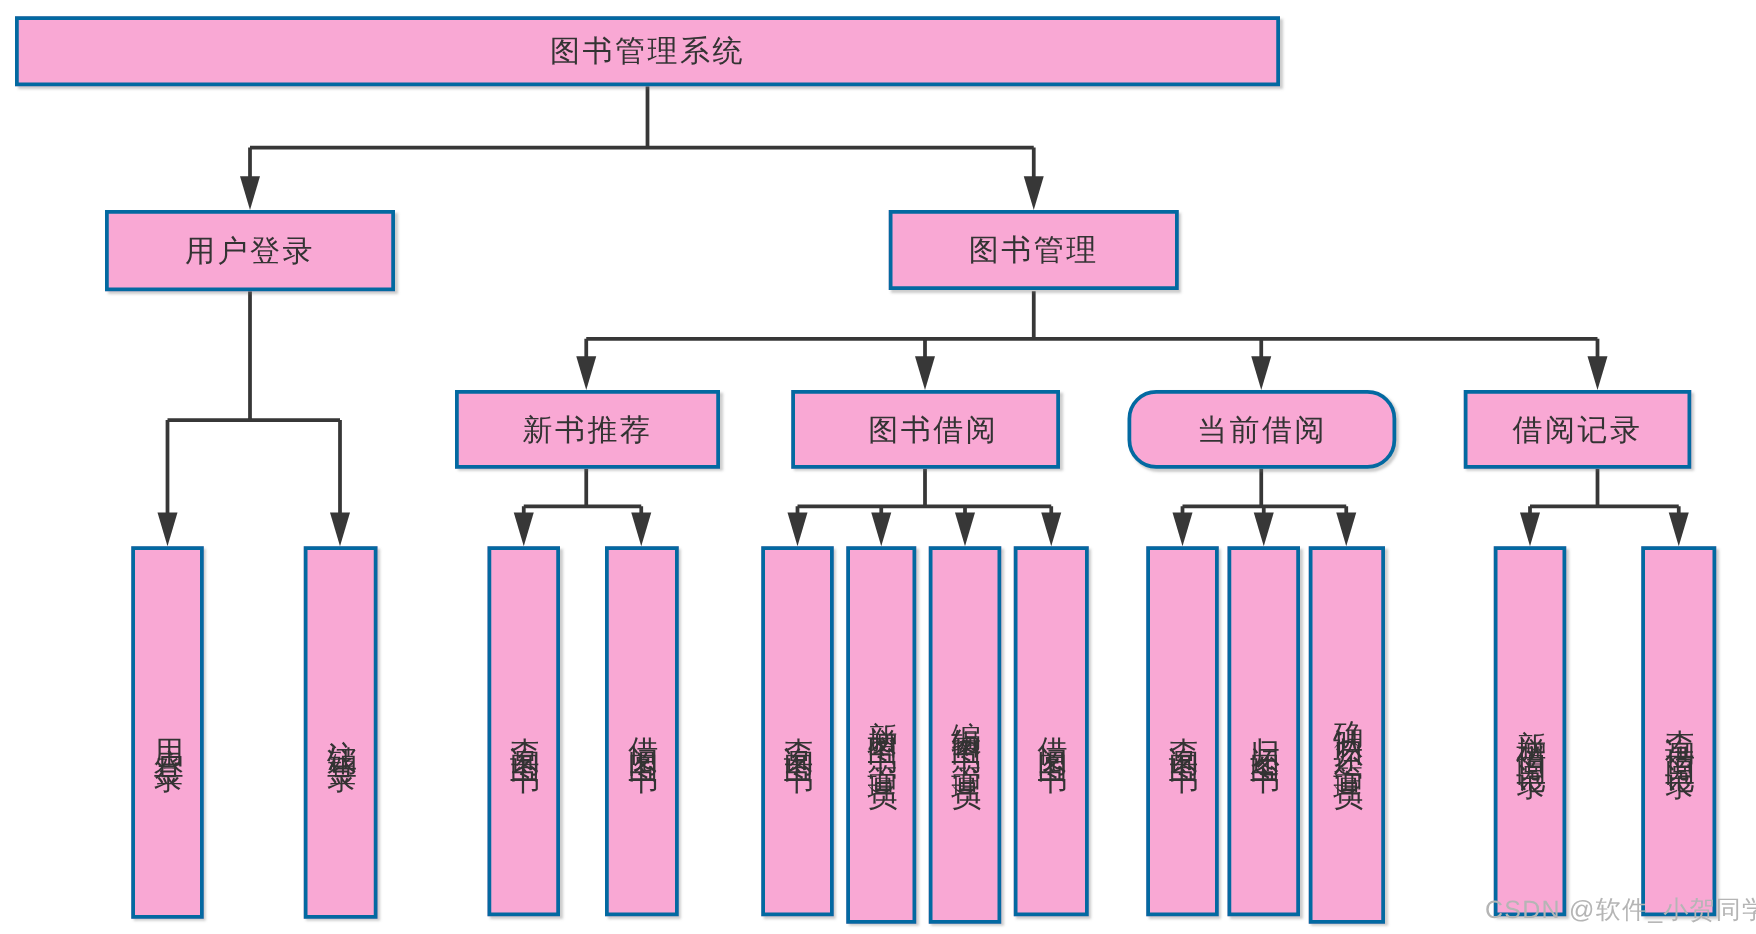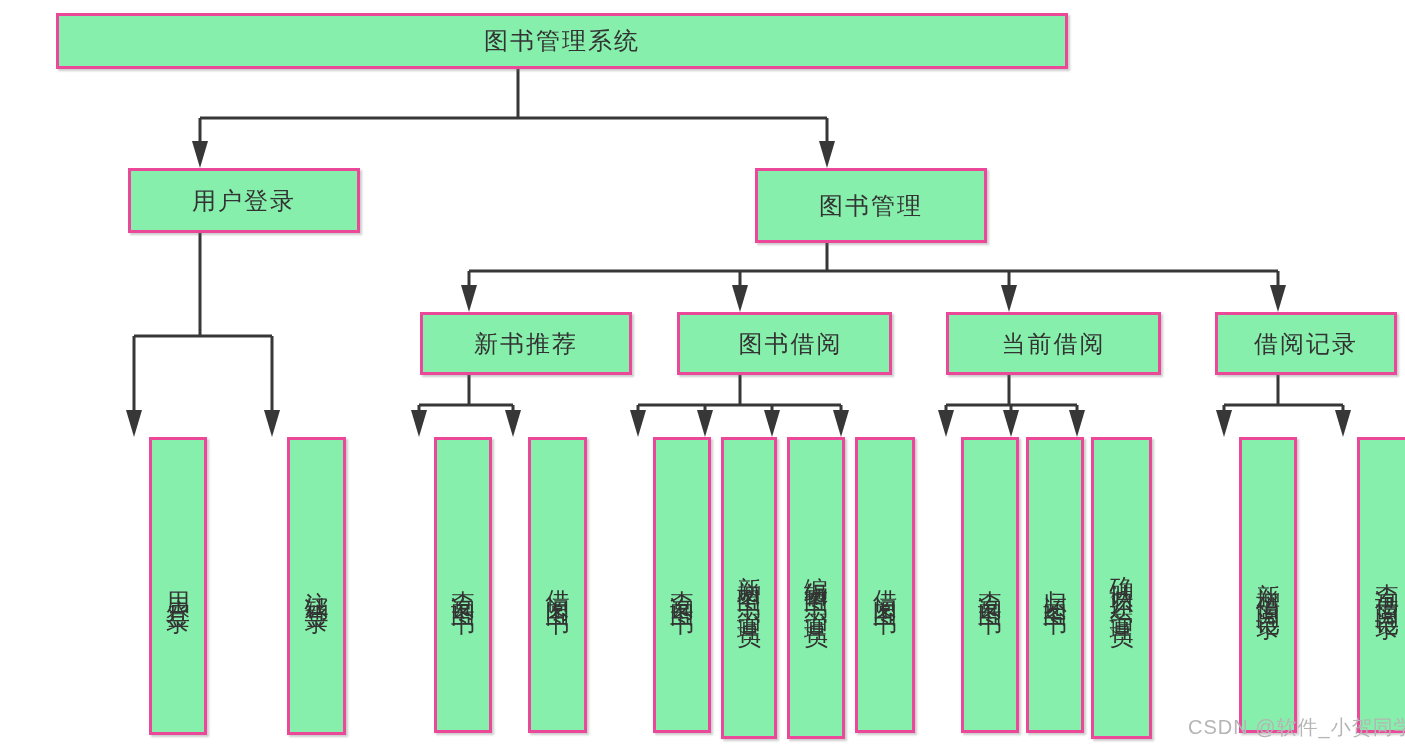--- a/index.html
+++ b/index.html
@@ -12,29 +12,28 @@
     overflow: hidden;
   }
   #connectors {
     position: absolute;
     left: 0; top: 0;
     width: 1405px; height: 747px;
   }
   .node {
     position: absolute;
     box-sizing: border-box;
-    background: #86efac;
-    border: 3px solid #ec4899;
+    background: #f9a8d4;
+    border: 3px solid #0369a1;
     box-shadow: 2px 2px 2px rgba(110,110,110,0.35);
     display: flex;
     align-items: center;
     justify-content: center;
     color: #333333;
     z-index: 2;
-    margin-left: 44px;
   }
   .node .hlabel {
     font-size: 24px;
     letter-spacing: 2px;
     white-space: nowrap;
     color: #333333;
   }
   .leaf .vlabel {
     writing-mode: vertical-rl;
     text-orientation: mixed;
@@ -103,31 +102,31 @@
     </g>
   </svg>
 
   <div class="node" style="left:12px; top:13px; width:1012px; height:56px;">
     <span class="hlabel">图书管理系统</span>
   </div>
 
   <div class="node" style="left:84px; top:168px; width:232px; height:65px;">
     <span class="hlabel">用户登录</span>
   </div>
-  <div class="node" style="left:711px; top:168px; width:232px; height:75px;">
+  <div class="node" style="left:711px; top:168px; width:232px; height:64px;">
     <span class="hlabel">图书管理</span>
   </div>
 
-  <div class="node" style="left:376px; top:312px; width:212px; height:63px;">
+  <div class="node" style="left:364px; top:312px; width:212px; height:63px;">
     <span class="hlabel">新书推荐</span>
   </div>
   <div class="node" style="left:633px; top:312px; width:215px; height:63px;padding-left:12px;">
     <span class="hlabel">图书借阅</span>
   </div>
-  <div class="node" style="left:902px; top:312px; width:215px; height:63px;">
+  <div class="node" style="left:902px; top:312px; width:215px; height:63px;border-radius:23px;">
     <span class="hlabel">当前借阅</span>
   </div>
   <div class="node" style="left:1171px; top:312px; width:182px; height:63px;">
     <span class="hlabel">借阅记录</span>
   </div>
 
   <div class="node leaf" style="left:105px; top:437px; width:58px; height:298px;">
     <span class="vlabel">用户登录</span>
   </div>
   <div class="node leaf" style="left:243px; top:437px; width:59px; height:298px;">

